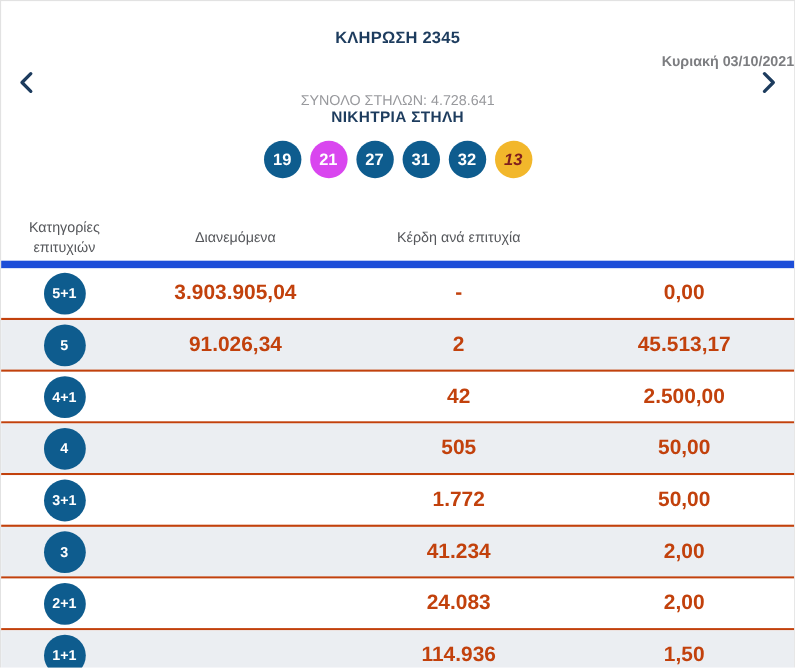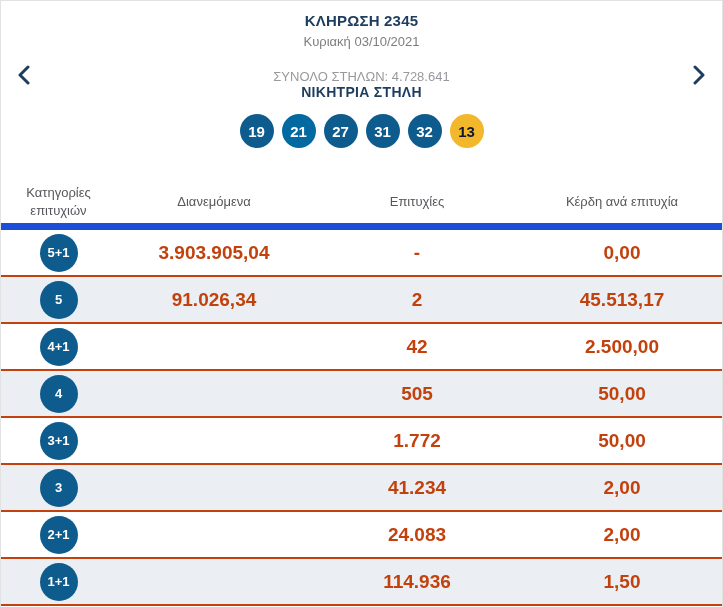--- a/index.html
+++ b/index.html
@@ -12,23 +12,23 @@
   }
   .card {
     width:723px; height:607px;
     border:1px solid #e2e2e2;
     border-bottom:none;
     background:#ffffff;
     overflow:hidden;
     position:relative;
   }
   
-  .draw-header { text-align:center; padding-top:11px; }
+  .draw-header { text-align:center; padding-top:25px; }
   .draw-title { font-size:15px; font-weight:bold; color:#1d3c5e; letter-spacing:.2px; }
-  .draw-date  { font-size:13px; font-weight:normal; color:#7c7d80; margin-top:5px; }
+  .draw-date  { font-size:13px; font-weight:bold; color:#7c7d80; margin-top:5px;text-align:right; }
   .draw-total { font-size:13px; color:#98999d; margin-top:20px; }
 
   
   .nav-btn {
     position:absolute; top:62px;
     width:26px; height:26px;
     background:none; border:none; cursor:pointer;
     display:flex; align-items:center; justify-content:center;
   }
   .nav-btn.prev { left:10px; }
@@ -106,32 +106,31 @@
       <svg viewBox="0 0 14 20">
           <polyline points="3,2 11,10 3,18"></polyline>
         </svg>
     </span>
   </button>
 
   <div class="winning-label">ΝΙΚΗΤΡΙΑ ΣΤΗΛΗ</div>
 
   <div class="balls">
       <div class="ball" style="background: rgb(14, 92, 142);">19</div>
-      <div class="ball" style="background: #0369a1;">21</div>
+      <div class="ball" style="background: #d946ef;">21</div>
       <div class="ball" style="background: rgb(14, 92, 142);">27</div>
       <div class="ball" style="background: rgb(14, 92, 142);">31</div>
       <div class="ball" style="background: rgb(14, 92, 142);">32</div>
-      <div class="ball joker" style="background: rgb(242, 183, 43); color: #0f172a;">13</div>
+      <div class="ball joker" style="background: rgb(242, 183, 43); color: #7f1d1d; font-style: italic;">13</div>
     </div>
 
   <div class="results">
     <div class="t-row t-head">
       <div class="t-cell cat">Κατηγορίες επιτυχιών</div>
       <div class="t-cell">Διανεμόμενα</div>
-      <div class="t-cell">Επιτυχίες</div>
       <div class="t-cell">Κέρδη ανά επιτυχία</div>
     </div>
     <div class="t-body">
         <div class="t-row">
           <div class="t-cell">
             <div class="badge" style="background: rgb(14, 92, 142);">5+1</div>
           </div>
           <div class="t-cell val">3.903.905,04</div>
           <div class="t-cell val">-</div>
           <div class="t-cell val">0,00</div>

